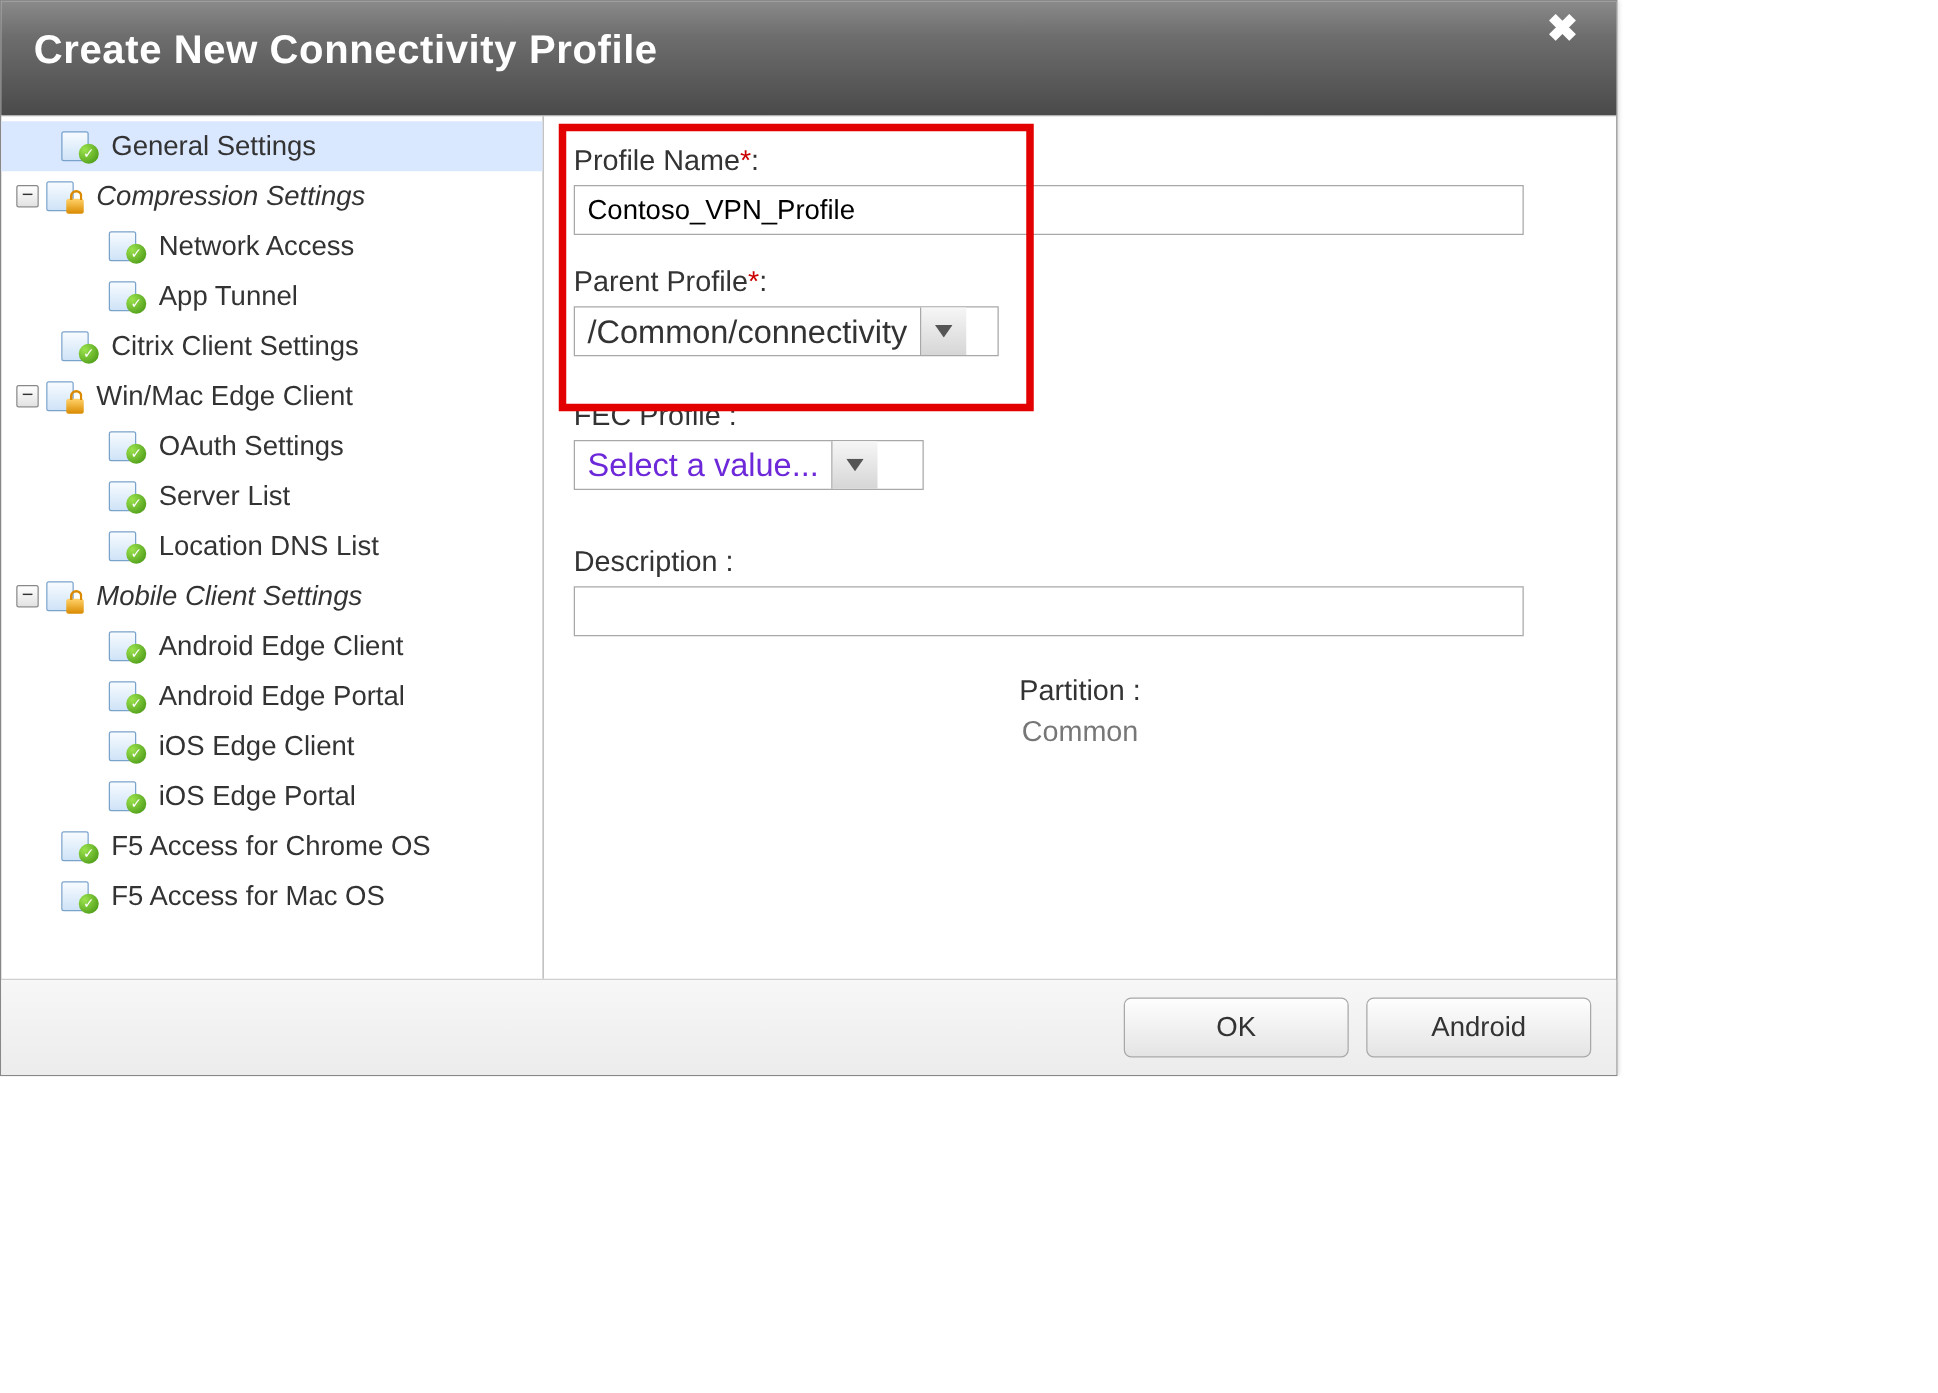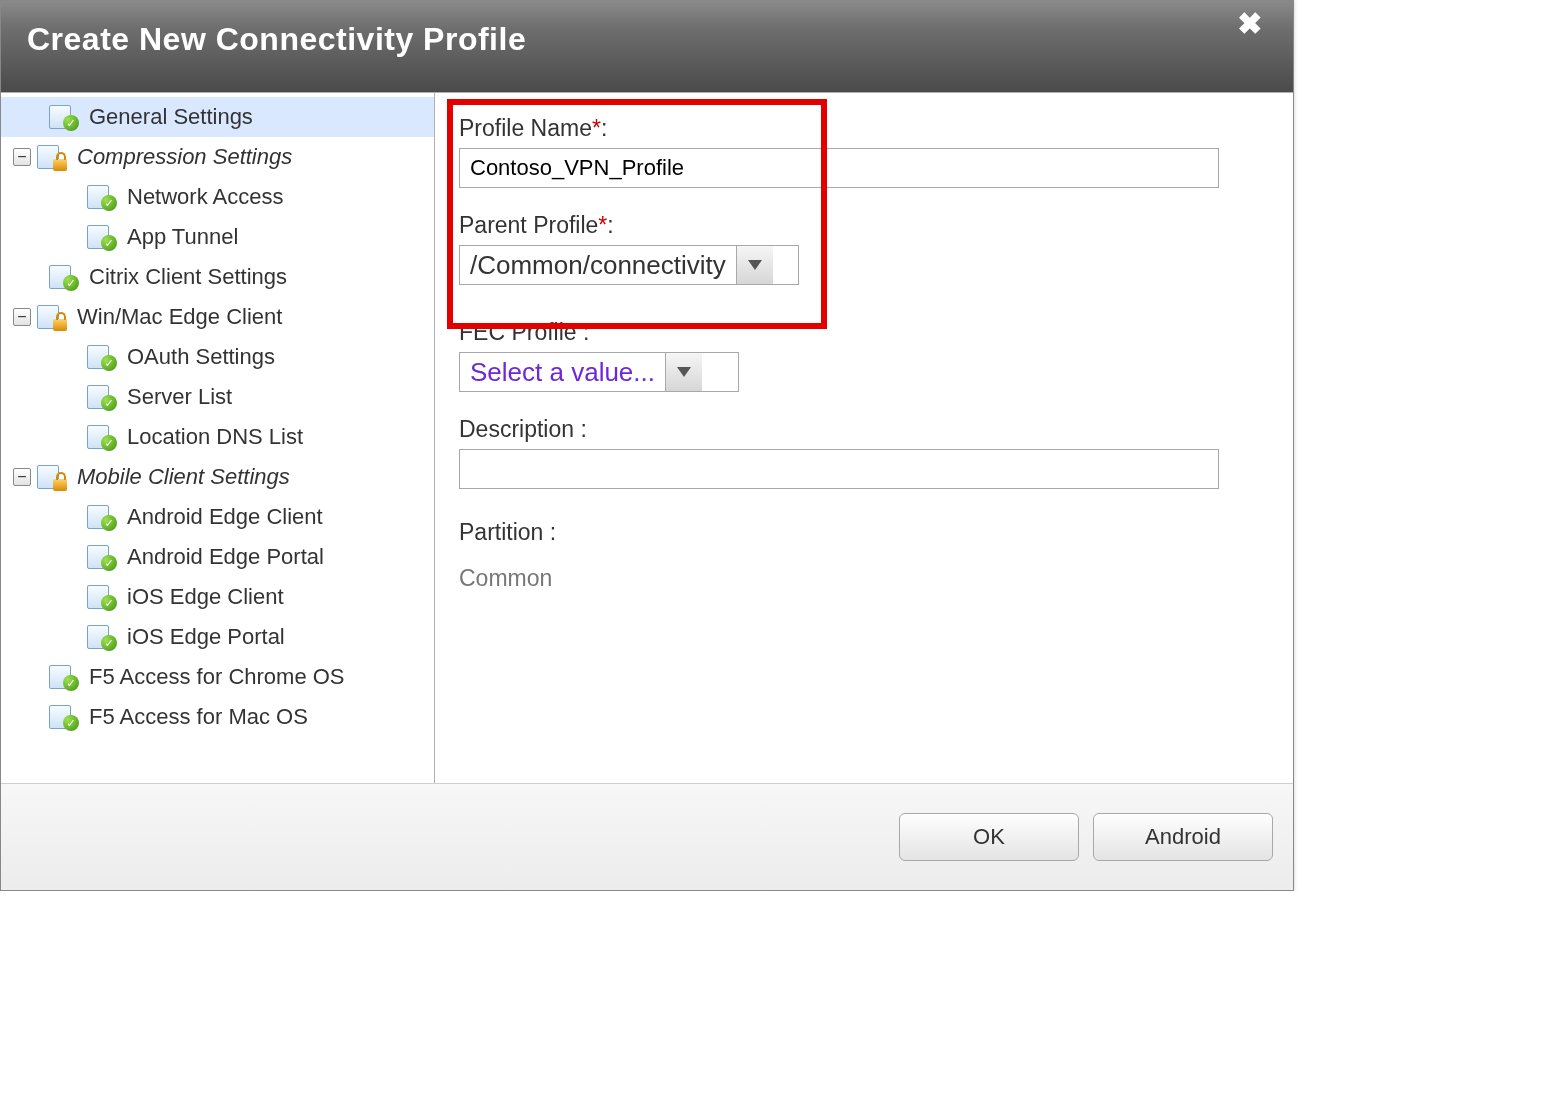--- a/index.html
+++ b/index.html
@@ -198,27 +198,27 @@
     align-items: center;
     justify-content: center;
     cursor: pointer;
   }
   .select-wrap .sel-btn svg{width:14px;height:10px;}
   .pp-select { width: 340px;}
   .fec-select{ width: 280px;}
   .readonly-val{
     color:#777;
     font-size:23px;
-    margin-top:19px;
+    margin-top:6px;
   }
   
   .dlg-footer {
     border-top: 1px solid #cfcfcf;
     background: linear-gradient(to bottom,#f7f7f7,#ececec);
-    padding: 29px 20px;
+    padding: 14px 20px;
     display: flex;
     justify-content: flex-end;
     gap: 14px;
   }
   button.btn {
     min-width: 180px;
     height: 48px;
     font-size: 22px;
     border: 1px solid #a8a8a8;
     border-radius: 6px;
@@ -388,28 +388,28 @@
         <div class="select-wrap fec-select placeholder">
           <div class="sel-text">Select a value...</div>
           <div class="sel-btn">
             <svg viewBox="0 0 14 10">
                 <polygon points="0,0 14,0 7,10" fill="#555"></polygon>
               </svg>
           </div>
         </div>
       </div>
 
-      <div class="fld" style="margin-top:24px;">
+      <div class="fld" style="margin-top:44px;">
         <div class="fld-label">
           <span>Description</span><span> :</span>
         </div>
         <input type="text" class="text" value="" style="">
       </div>
 
-      <div class="fld" style="margin-top:30px;">
+      <div class="fld" style="margin-top:30px;text-align:center;">
         <div class="fld-label">
           <span>Partition</span><span> :</span>
         </div>
         <div class="readonly-val">Common</div>
       </div>
 
     </div>
   </div>
 
   <div class="dlg-footer">

